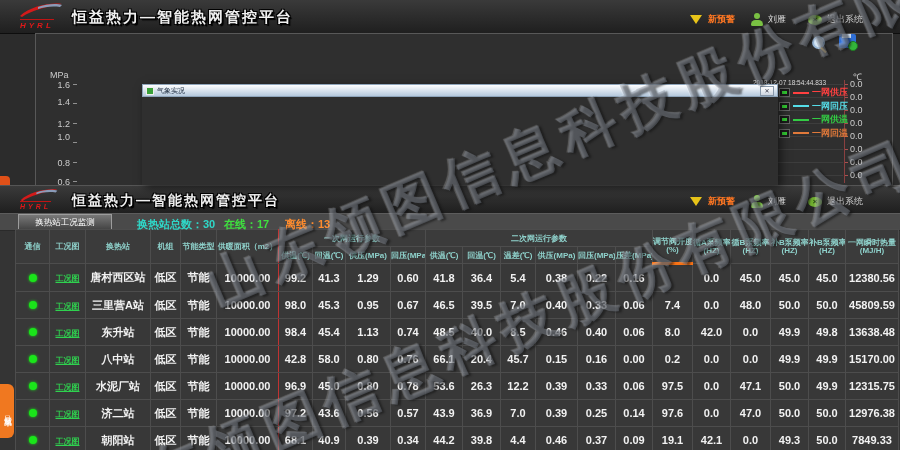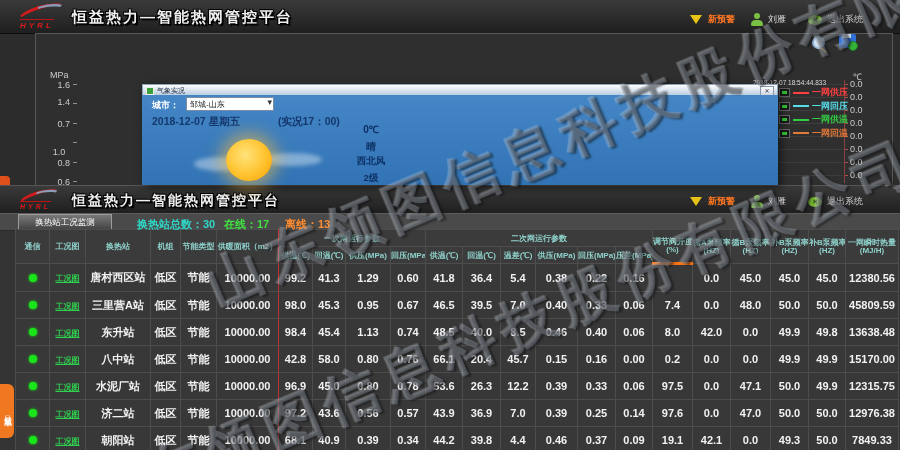--- a/index.html
+++ b/index.html
@@ -126,23 +126,23 @@
     </div>
   <div class="disk"></div>
 
   <div class="axis-unit" style="left:50px;top:70px;">MPa</div>
   <div class="axis-unit" style="left:853px;top:70px;">℃</div>
   <div class="abs" style="left:0;top:0;width:900px;height:185px;" id="axes-layer">
       <div class="tickL" style="top: 80px;">1.6</div>
       <div class="dashL" style="top: 84px;"></div>
       <div class="tickL" style="top: 97px; text-align: right;">1.4</div>
       <div class="dashL" style="top: 103.4px;"></div>
-      <div class="tickL" style="top: 118.8px;">0.7</div>
+      <div class="tickL" style="top: 118.8px;">1.2</div>
       <div class="dashL" style="top: 122.8px;"></div>
-      <div class="tickL" style="top: 147px; text-align: center;">1.0</div>
+      <div class="tickL" style="top: 132px;">1.0</div>
       <div class="dashL" style="top: 142.2px;"></div>
       <div class="tickL" style="top: 157.6px;">0.8</div>
       <div class="dashL" style="top: 161.6px;"></div>
       <div class="tickL" style="top: 177px;">0.6</div>
       <div class="dashL" style="top: 181px;"></div>
       <div class="gridR" style="top: 84px;"></div>
       <div class="tickR" style="top: 79px;">0.0</div>
       <div class="dashR" style="top: 84px;"></div>
       <div class="gridR" style="top: 97px;"></div>
       <div class="tickR" style="top: 92px;">0.0</div>
@@ -198,36 +198,20 @@
         <span class="lg-label" style="color: rgb(224, 121, 58);">一网回温</span>
       </div>
     </div>
 
   <div class="weather">
     <div class="w-titlebar">
       <span class="w-icon"></span>
       <span class="w-title">气象实况</span>
       <span class="w-close">✕</span>
     </div>
-    <div class="w-body">
-      <span class="w-citylbl">城市：</span>
-      <span class="w-select">
-        <span class="w-select-txt">邹城-山东</span>
-        <span class="w-caret">▾</span>
-      </span>
-      <span class="w-date">2018-12-07 星期五</span>
-      <span class="w-live">(实况17：00)</span>
-      <span class="w-cloud" style="left:52px;top:62px;width:55px;height:14px;"></span>
-      <span class="w-cloud" style="left:120px;top:58px;width:60px;height:13px;"></span>
-      <span class="w-sun"></span>
-      <span class="w-col" style="top:27px;font-size:10px;">0℃</span>
-      <span class="w-col" style="top:45px;font-size:10px;">晴</span>
-      <span class="w-col" style="top:60px;font-size:9.5px;">西北风</span>
-      <span class="w-col" style="top:77px;font-size:9.5px;">2级</span>
-    </div>
   </div>
   <div class="nav-sliver"></div>
 
   <div class="panel-bot">
     <div class="hdr" style="top:0;height:27px;">
       <svg class="logo-swoosh" width="42" height="14" viewBox="0 0 46 16">
         <path d="M2 14 C 12 4, 34 0, 44 2 C 30 4, 12 9, 4 15 Z" fill="#d41a1a"></path>
         <path d="M20 5 C 28 2, 38 1, 44 3 L 42 5 C 34 4, 26 5, 20 7 Z" fill="#8a9bb8"></path>
       </svg>
       <div class="logo-txt" style="top:15px;font-size:7px;">HYRL</div>

